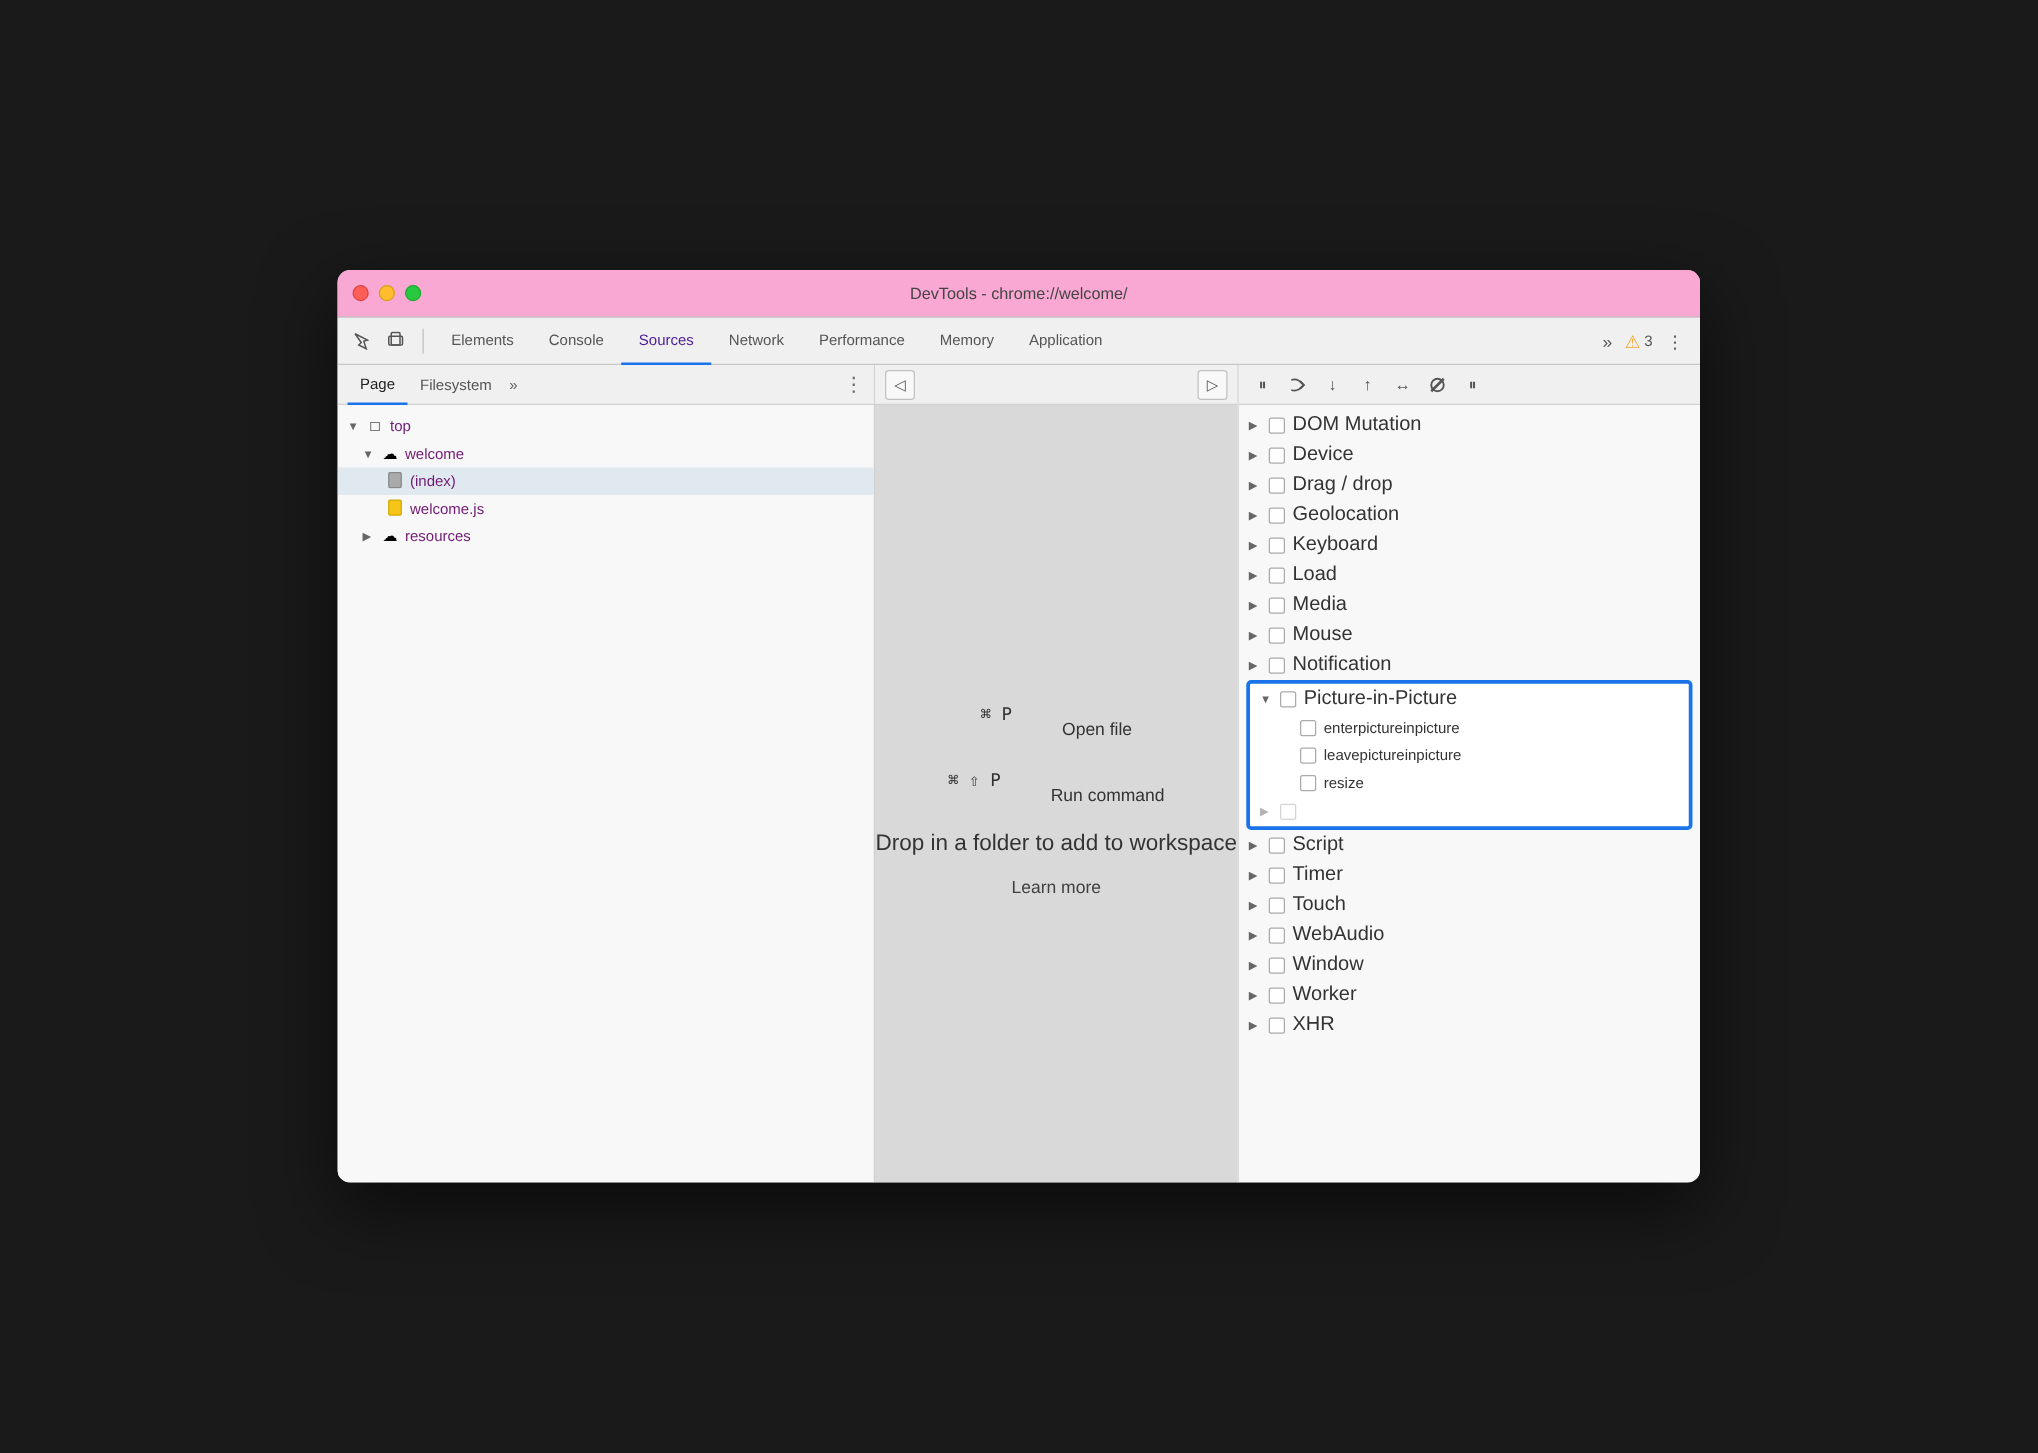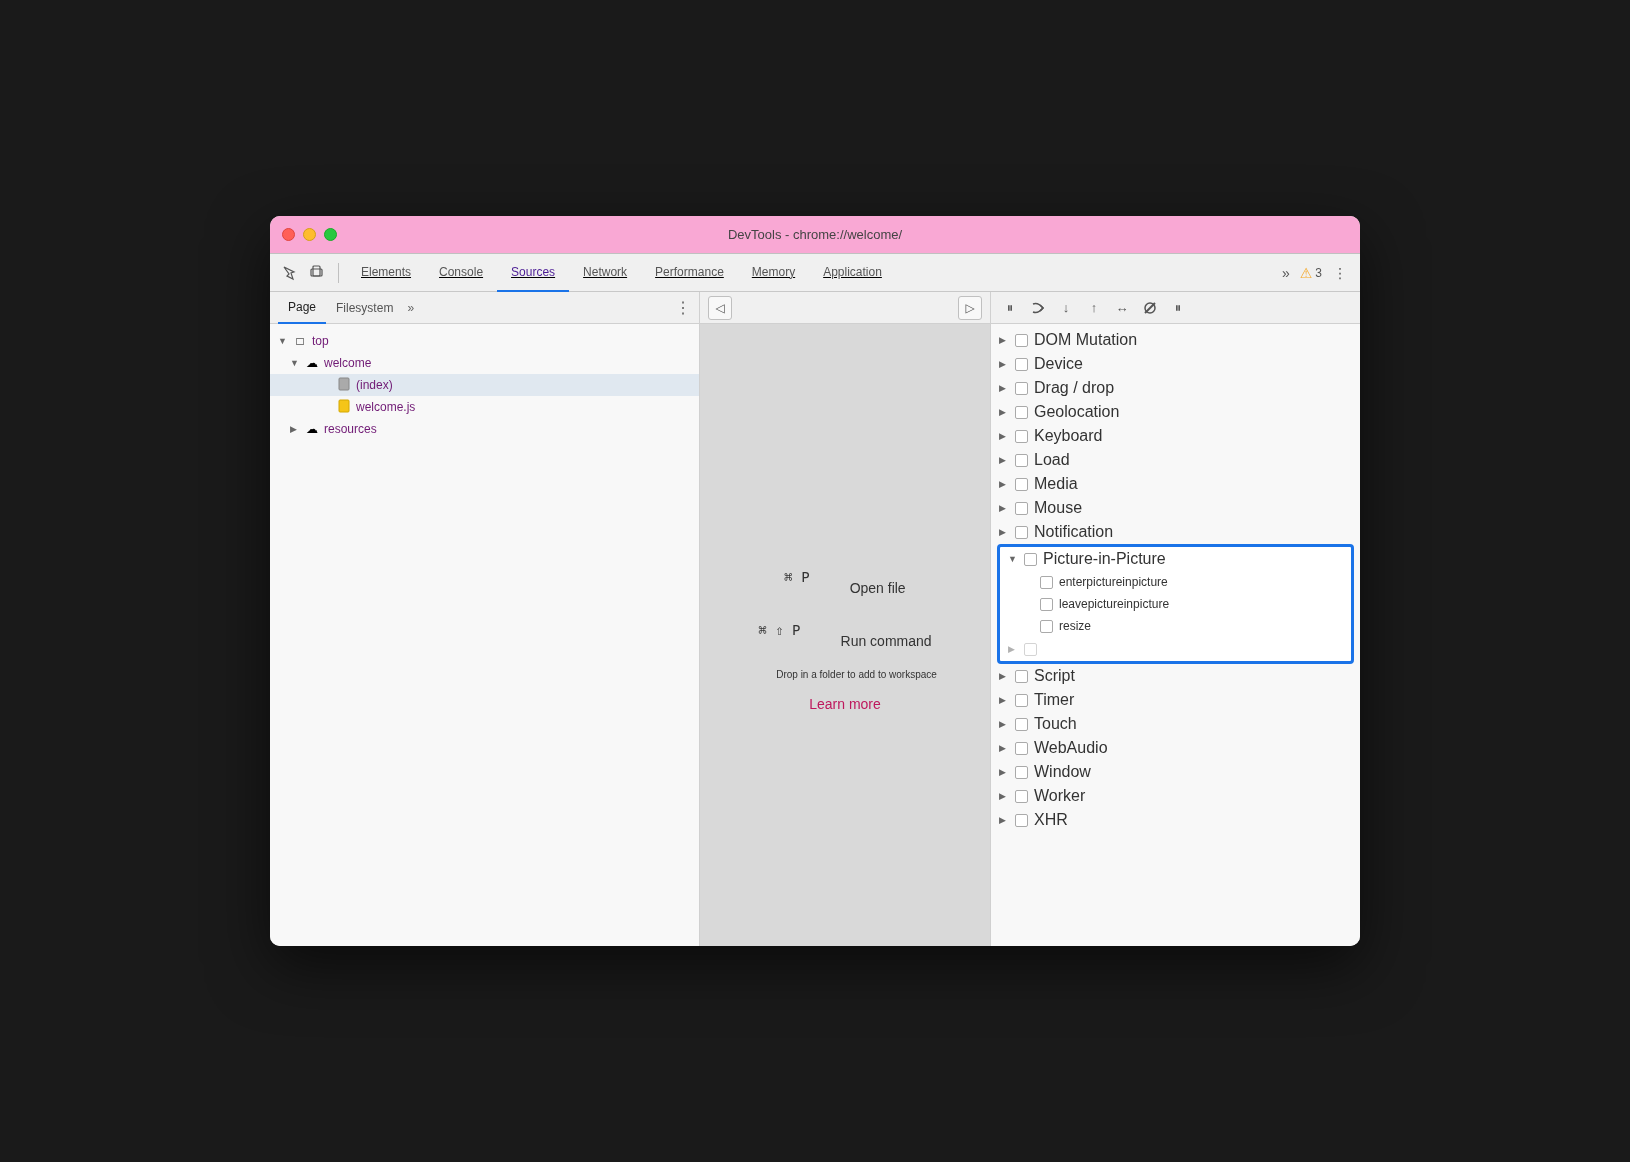--- a/index.html
+++ b/index.html
@@ -78,21 +78,20 @@
       width: 1px;
       height: 20px;
       background: #c0c0c0;
       margin: 0 4px;
     }
     .toolbar-tabs {
       display: flex;
       align-items: flex-start;
       gap: 0;
       flex: 1;
-      text-decoration: underline;
     }
     .toolbar-tab {
       padding: 6px 14px;
       font-size: 12px;
       color: #555;
       cursor: pointer;
       border-bottom: 2px solid transparent;
       height: 38px;
       display: flex;
       align-items: center;
@@ -183,21 +182,21 @@
       padding: 2px 8px;
       cursor: pointer;
       gap: 4px;
       height: 22px;
     }
     .tree-item.selected { background: #e0e8f0; }
     .tree-arrow { font-size: 9px; color: #666; width: 10px; }
     .tree-icon { font-size: 12px; width: 16px; text-align: center; }
     .tree-label { color: #701a75; font-size: 12px; }
     .indent-1 { padding-left: 20px; }
-    .indent-2 { padding-left: 52px; }
+    .indent-2 { padding-left: 24px; }
     
     .center-panel {
       flex: 1;
       display: flex;
       flex-direction: column;
       background: #d9d9d9;
     }
     .editor-toolbar {
       height: 32px;
       background: #f0f0f0;
@@ -238,28 +237,27 @@
       font-size: 14px;
       color: #333;
       font-family: monospace;
     }
     .shortcut-label {
       font-size: 14px;
       color: #333;
       margin-top: 21px;
     }
     .drop-text {
-      font-size: 10px;
+      font-size: 18px;
       color: #333;
       margin-top: 4px;
-      margin-left: 23px;
     }
     .learn-more-link {
       font-size: 14px;
-      color: #be185d;
+      color: #404040;
       cursor: pointer;
       text-decoration: none;
       text-align: right;
     }
     
     .right-panel {
       width: 370px;
       display: flex;
       flex-direction: column;
       background: #f8f8f8;

